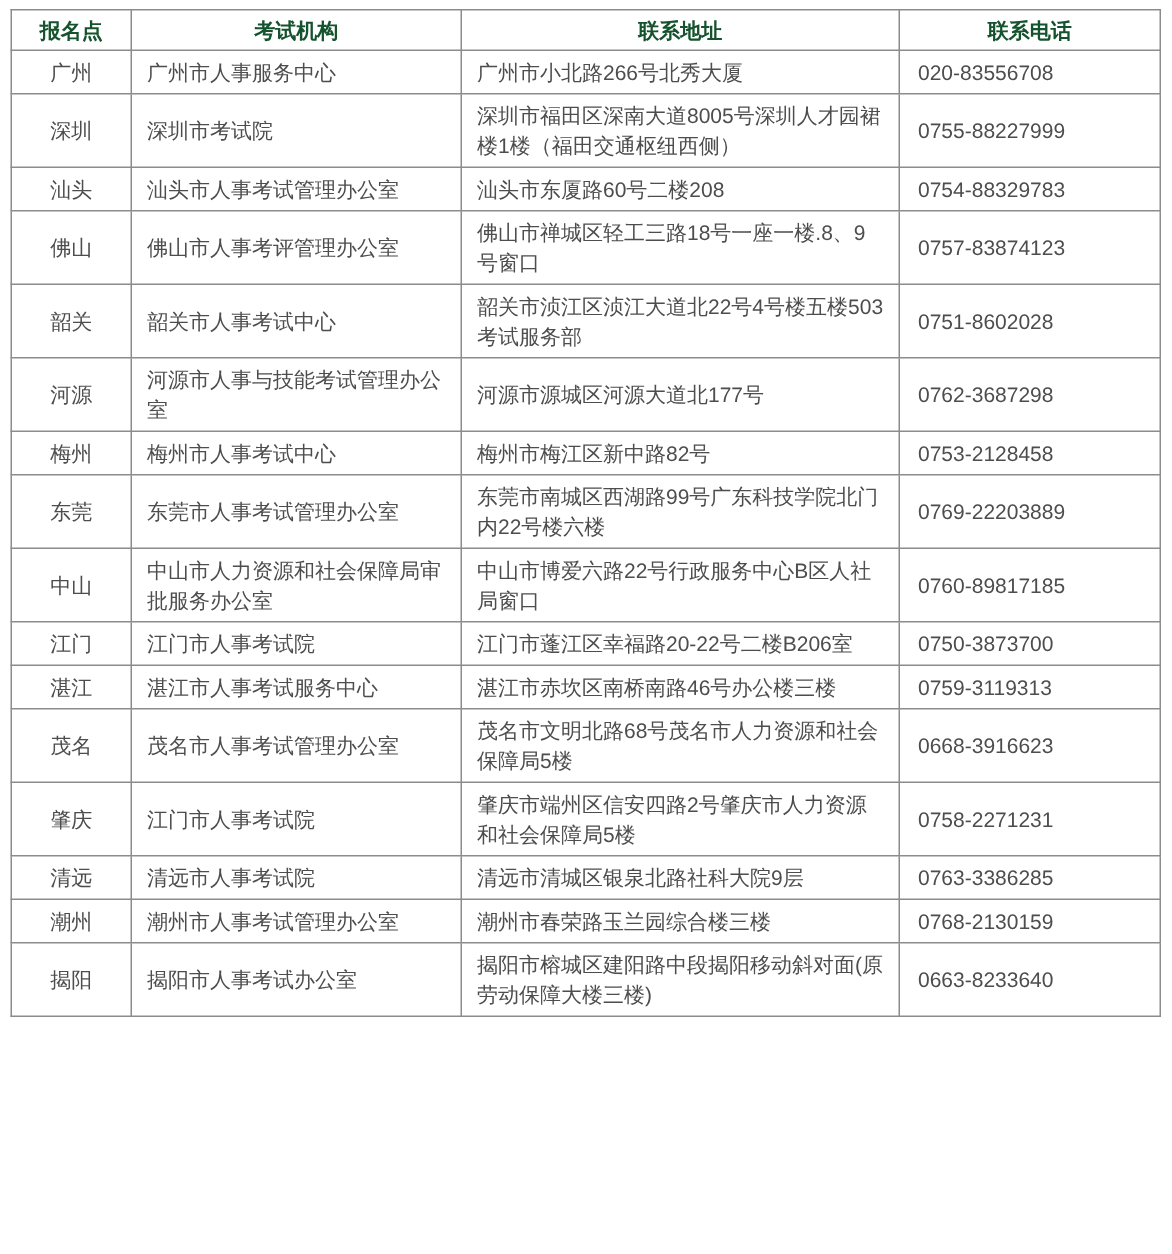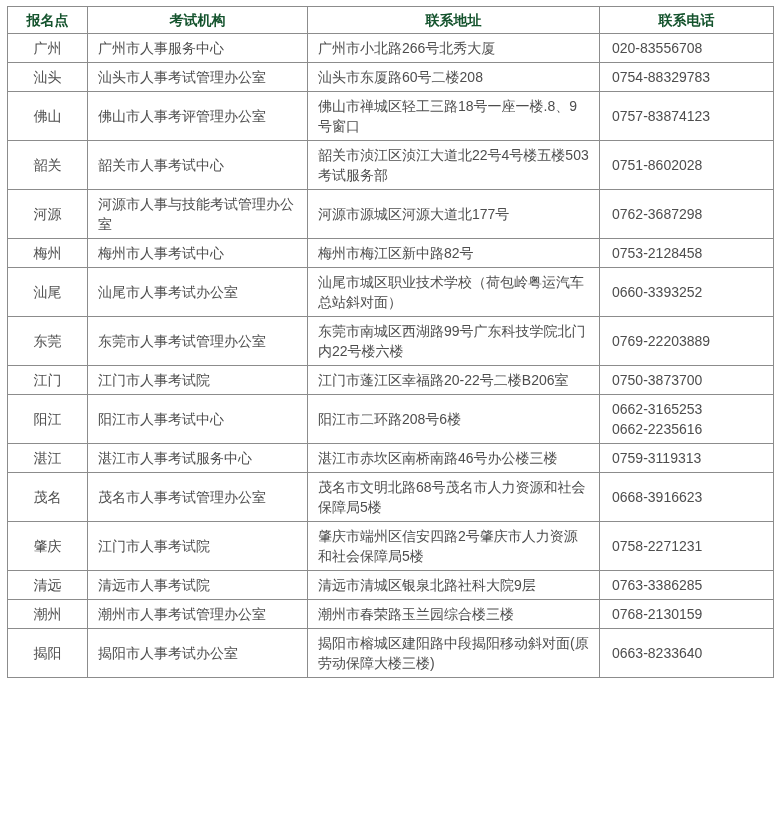--- a/index.html
+++ b/index.html
@@ -77,20 +77,26 @@
       </tr>
     </thead>
     <tbody>
         <tr>
           <td class="city">广州</td>
           <td class="org">广州市人事服务中心</td>
           <td class="addr">广州市小北路266号北秀大厦</td>
           <td class="phone">020-83556708</td>
         </tr>
         <tr>
+          <td class="city">深圳</td>
+          <td class="org">深圳市考试院</td>
+          <td class="addr">深圳市福田区深南大道8005号深圳人才园裙楼1楼（福田交通枢纽西侧）</td>
+          <td class="phone">0755-88227999</td>
+        </tr>
+        <tr>
           <td class="city">汕头</td>
           <td class="org">汕头市人事考试管理办公室</td>
           <td class="addr">汕头市东厦路60号二楼208</td>
           <td class="phone">0754-88329783</td>
         </tr>
         <tr>
           <td class="city">佛山</td>
           <td class="org">佛山市人事考评管理办公室</td>
           <td class="addr">佛山市禅城区轻工三路18号一座一楼.8、9号窗口</td>
           <td class="phone">0757-83874123</td>
@@ -107,43 +113,36 @@
           <td class="addr">河源市源城区河源大道北177号</td>
           <td class="phone">0762-3687298</td>
         </tr>
         <tr>
           <td class="city">梅州</td>
           <td class="org">梅州市人事考试中心</td>
           <td class="addr">梅州市梅江区新中路82号</td>
           <td class="phone">0753-2128458</td>
         </tr>
         <tr>
-          <td class="city">汕尾</td>
-          <td class="org">汕尾市人事考试办公室</td>
-          <td class="addr">汕尾市城区职业技术学校（荷包岭粤运汽车总站斜对面）</td>
-          <td class="phone">0660-3393252</td>
-        </tr>
-        <tr>
           <td class="city">东莞</td>
           <td class="org">东莞市人事考试管理办公室</td>
           <td class="addr">东莞市南城区西湖路99号广东科技学院北门内22号楼六楼</td>
           <td class="phone">0769-22203889</td>
         </tr>
         <tr>
+          <td class="city">中山</td>
+          <td class="org">中山市人力资源和社会保障局审批服务办公室</td>
+          <td class="addr">中山市博爱六路22号行政服务中心B区人社局窗口</td>
+          <td class="phone">0760-89817185</td>
+        </tr>
+        <tr>
           <td class="city">江门</td>
           <td class="org">江门市人事考试院</td>
           <td class="addr">江门市蓬江区幸福路20-22号二楼B206室</td>
           <td class="phone">0750-3873700</td>
-        </tr>
-        <tr>
-          <td class="city">阳江</td>
-          <td class="org">阳江市人事考试中心</td>
-          <td class="addr">阳江市二环路208号6楼</td>
-          <td class="phone">0662-3165253
-0662-2235616</td>
         </tr>
         <tr>
           <td class="city">湛江</td>
           <td class="org">湛江市人事考试服务中心</td>
           <td class="addr">湛江市赤坎区南桥南路46号办公楼三楼</td>
           <td class="phone">0759-3119313</td>
         </tr>
         <tr>
           <td class="city">茂名</td>
           <td class="org">茂名市人事考试管理办公室</td>

